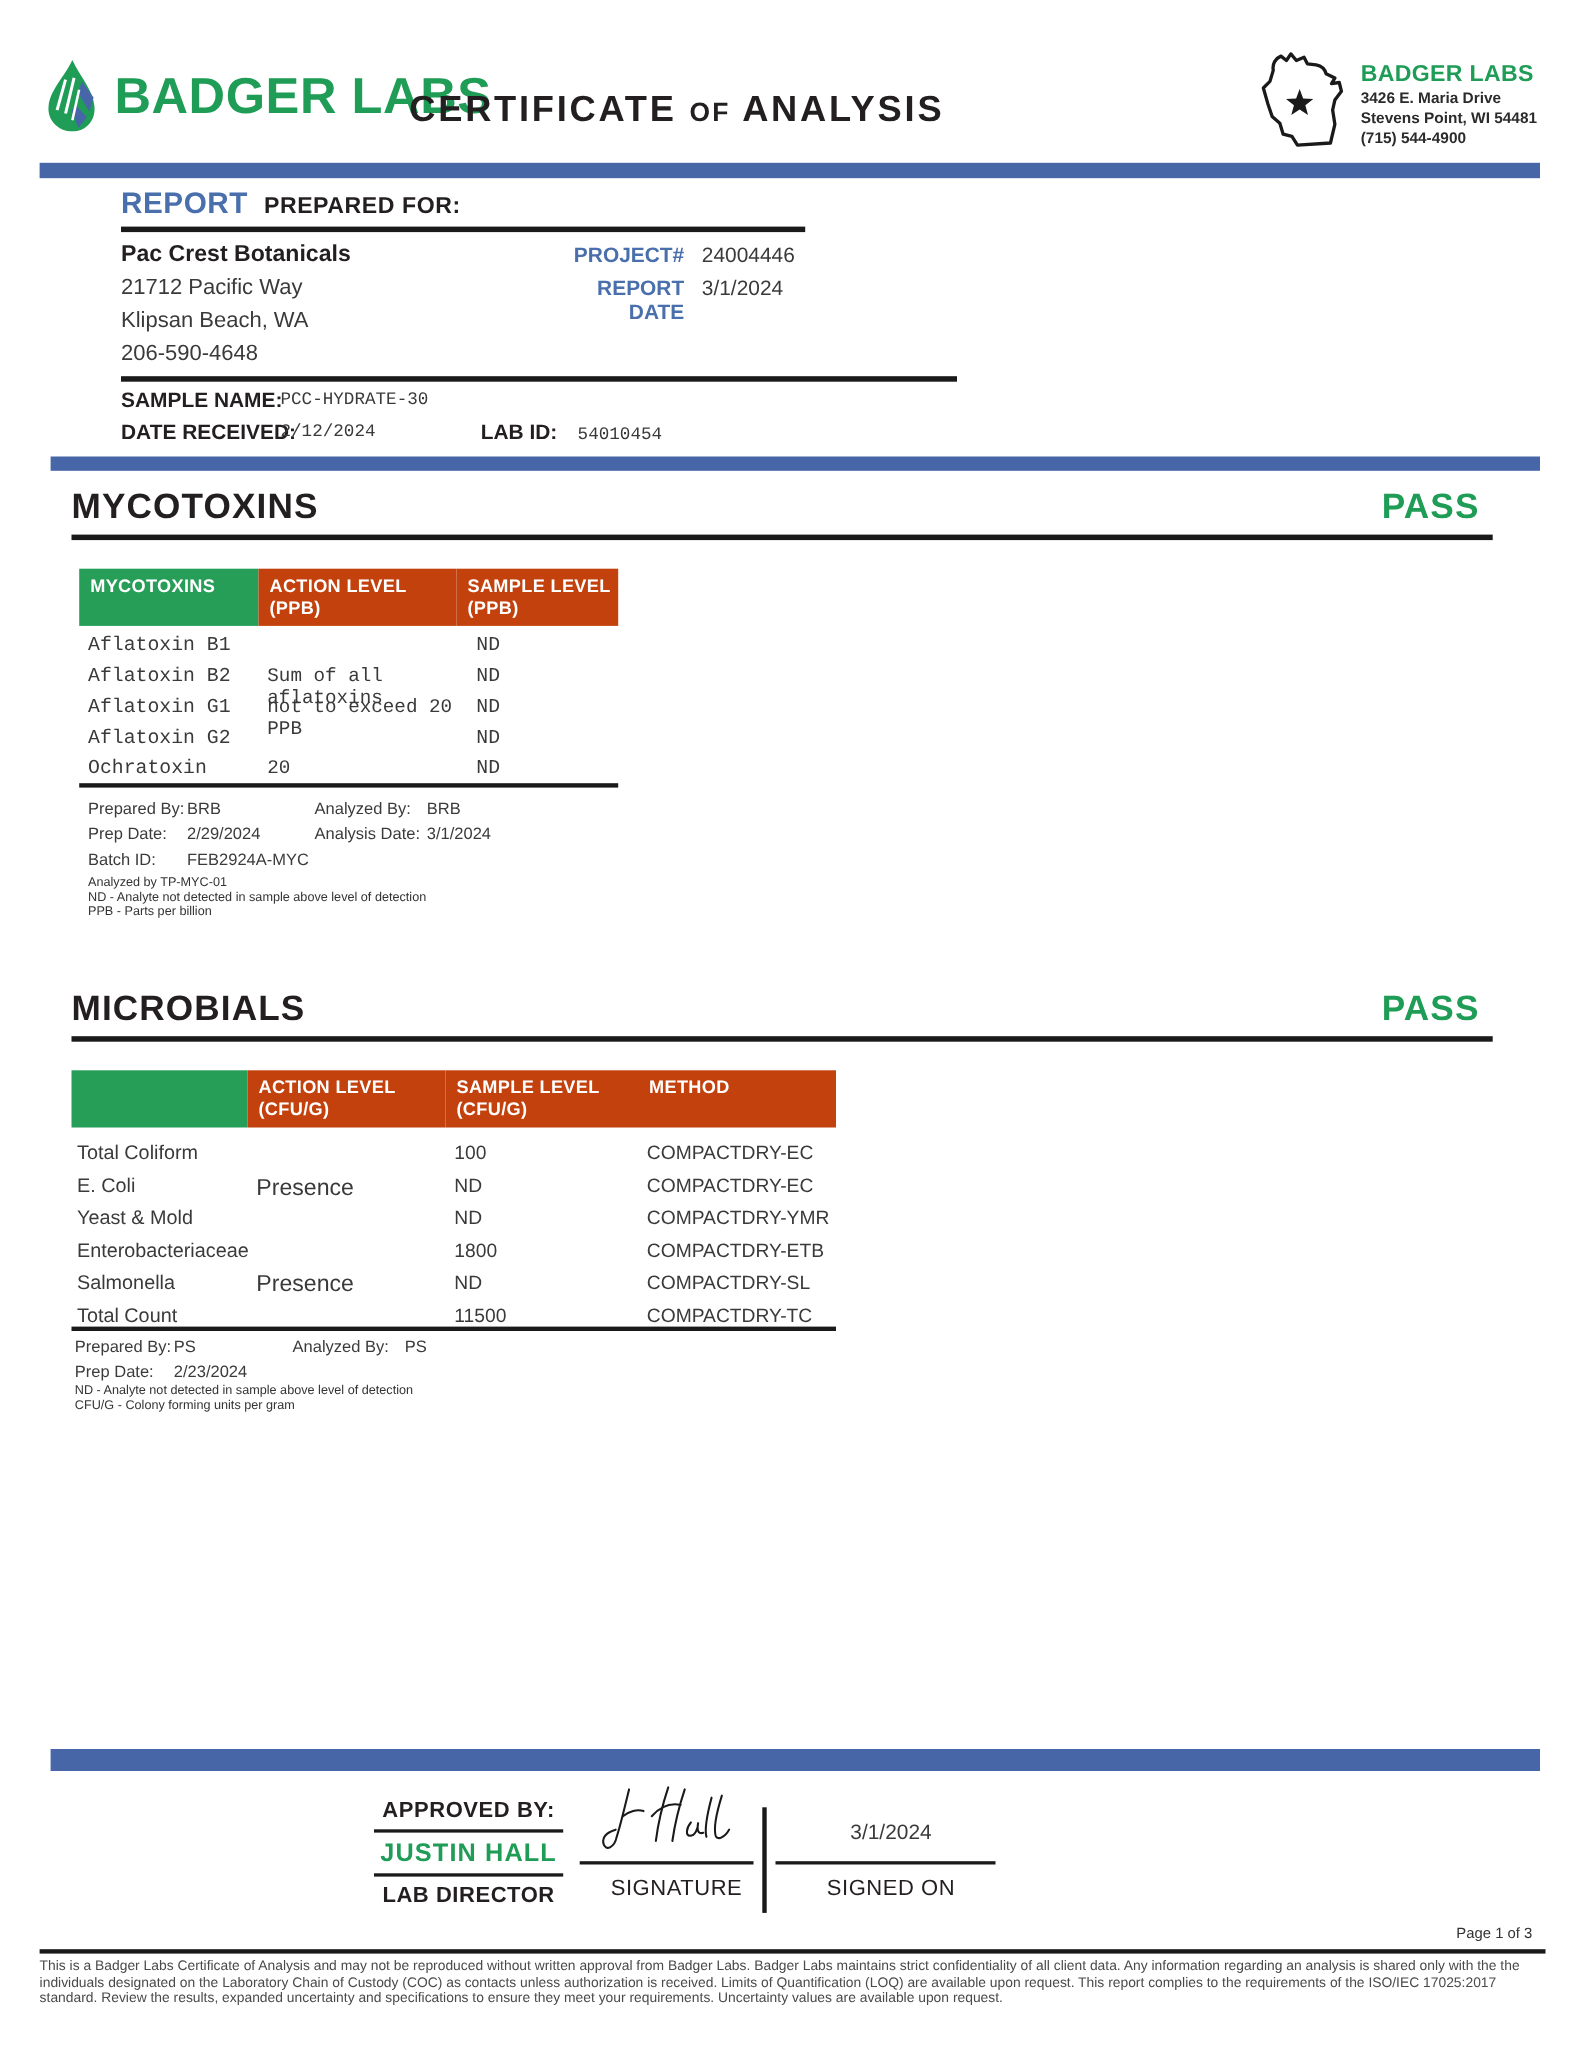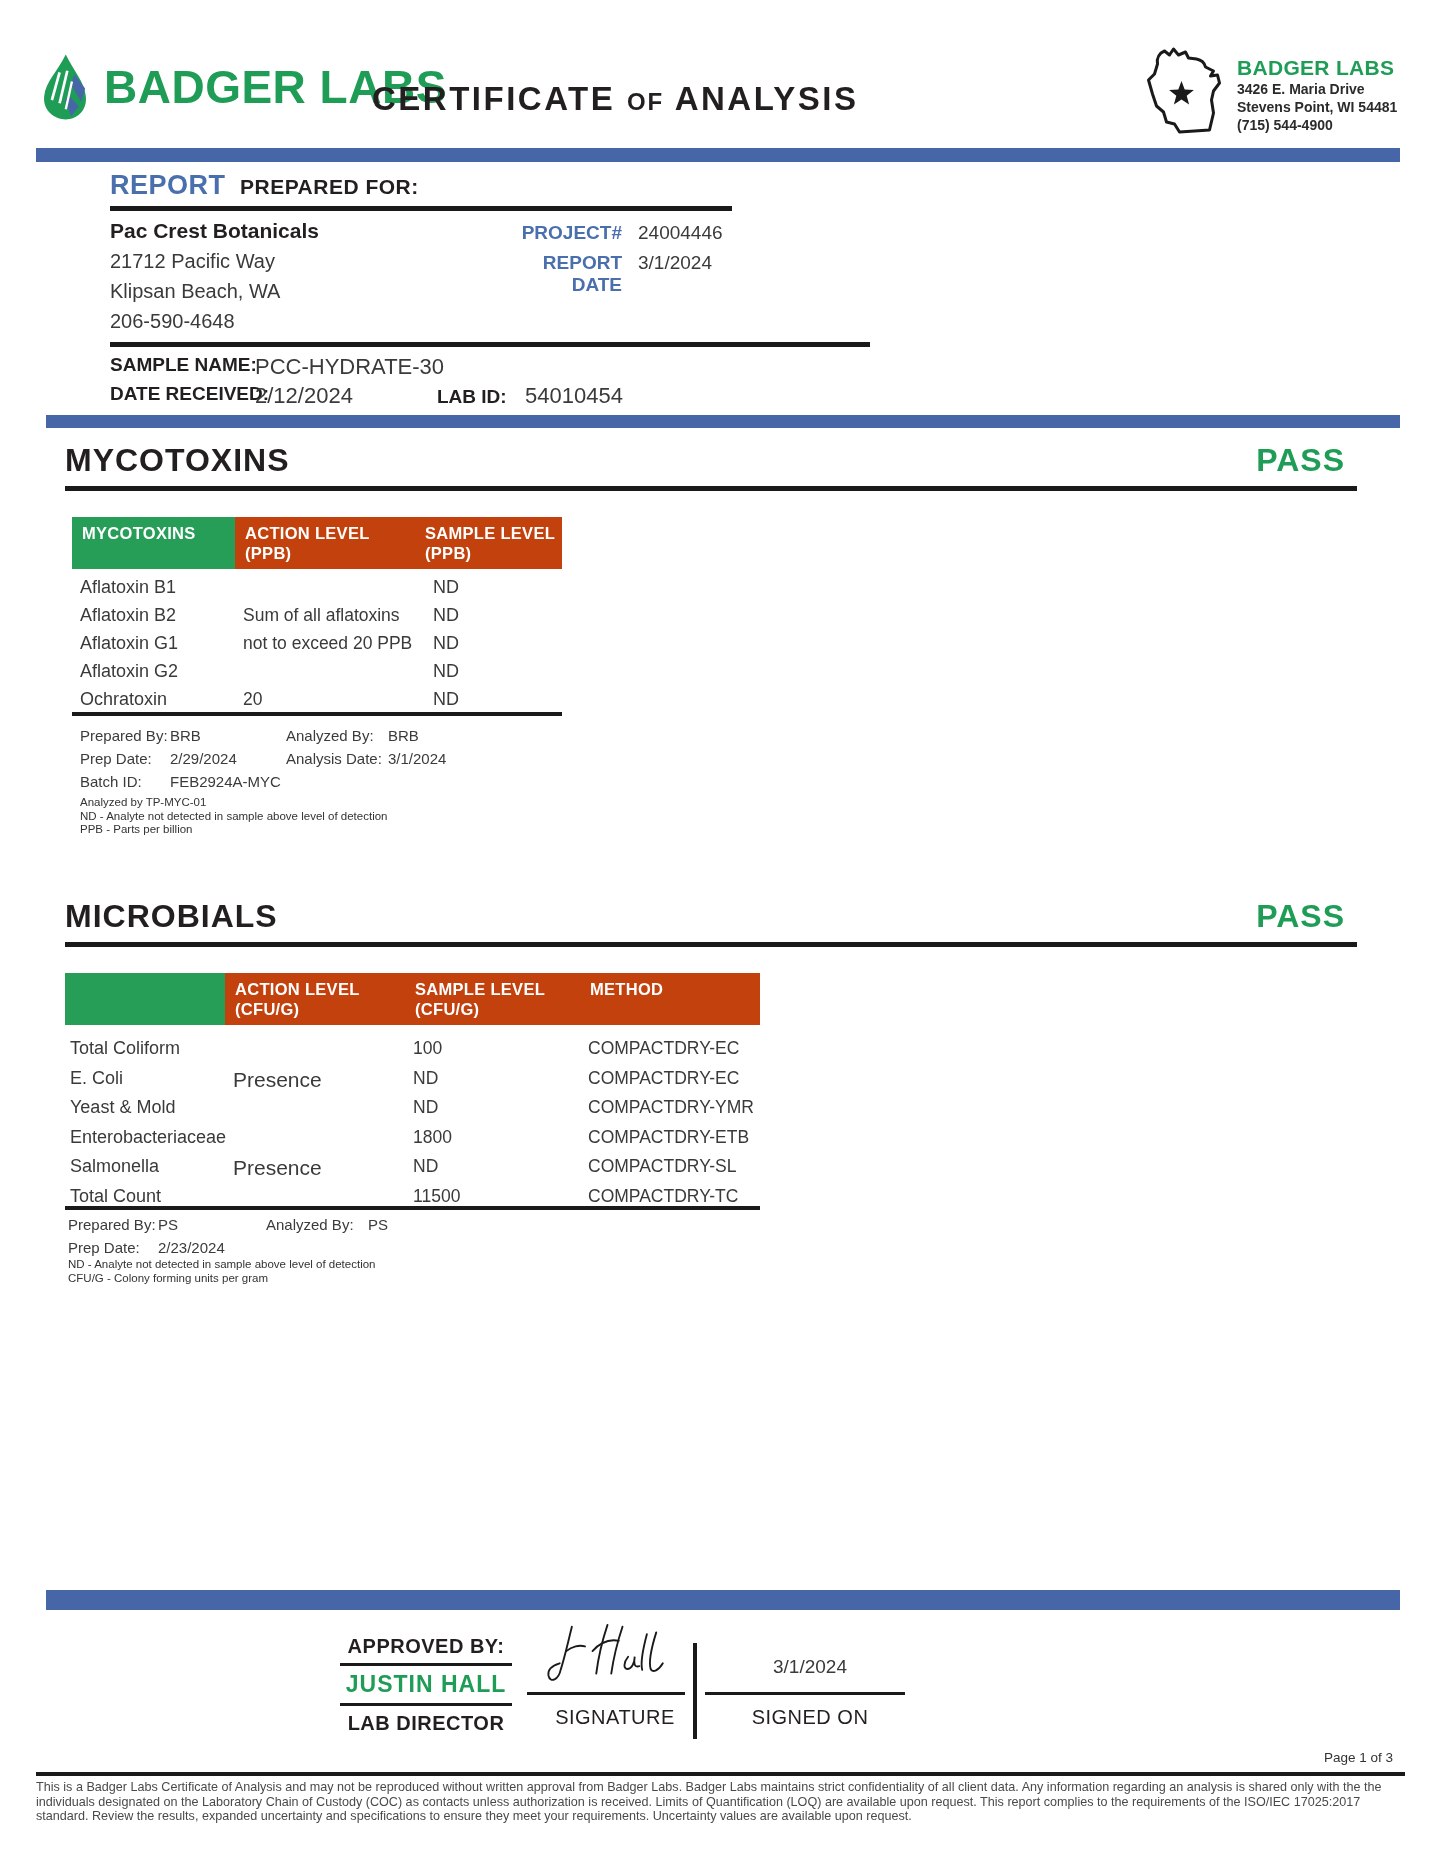--- a/index.html
+++ b/index.html
@@ -29,21 +29,21 @@
   .line2{left:110px;top:342px;width:760px;height:5px;}
   .client{position:absolute;left:110px;top:216px;}
   .client .cname{font-size:21px;font-weight:700;color:#231f20;line-height:30px;}
   .client .cline{font-size:20px;color:#3a3a3a;line-height:30px;}
   .projinfo{position:absolute;left:500px;top:222px;display:grid;grid-template-columns:122px auto;row-gap:8px;}
   .projinfo .plabel{font-size:19px;font-weight:700;color:#4a6fad;text-align:right;}
   .projinfo .pval{font-size:19px;color:#3a3a3a;padding-left:16px;}
   .samplerow{position:absolute;left:110px;white-space:nowrap;}
   .sr1{top:354px;} .sr2{top:383px;}
   .slabel{font-size:19px;font-weight:700;color:#231f20;display:inline-block;}
-  .sval{font-size:22px;color:#3a3a3a;display:inline-block;}
+  .sval{font-size:16px;color:#3a3a3a;display:inline-block;font-family:Liberation Mono, monospace;}
   .sr1 .sval,.sr2 .sval{position:absolute;left:145px;}
   .labid{position:absolute;left:437px;top:383px;white-space:nowrap;}
   .labid .sval{margin-left:14px;}
 
   
   .sec-heading{position:absolute;left:65px;font-size:32px;font-weight:700;color:#231f20;letter-spacing:1px;}
   .sec-pass{position:absolute;right:100px;font-size:32px;font-weight:700;color:#1f9d57;letter-spacing:1px;}
   .sec-rule{position:absolute;left:65px;width:1292px;height:5px;background:#1a1a1a;}
   .h-myco{top:442px;} .pass-myco{top:442px;} .rule-myco{top:486px;}
   .h-micro{top:898px;} .pass-micro{top:898px;} .rule-micro{top:942px;}
@@ -54,21 +54,21 @@
   .cell.green{background:#279e58;}
   .cell.blue{background:#c2410c;}
   .myco-head{left:72px;top:517px;}
   .myco-head .c1{width:163px;} .myco-head .c2{width:180px;} .myco-head .c3{width:147px;}
   .micro-head{left:65px;top:973px;}
   .micro-head .c1{width:160px;} .micro-head .c2{width:180px;} .micro-head .c3{width:175px;} .micro-head .c4{width:180px;}
   .tbody{position:absolute;}
   .myco-body{left:72px;top:577px;width:490px;}
   .micro-body{left:65px;top:1038px;width:695px;}
   .trow{display:flex;align-items:flex-start;}
-  .myco-body .trow{height:28px;}
+  .myco-body .trow{height:28px;font-family:Liberation Mono, monospace;}
   .micro-body .trow{height:29.5px;}
   .trow .a{font-size:18px;color:#3a3a3a;}
   .myco-body .a1{width:171px;padding-left:8px;box-sizing:border-box;}
   .myco-body .a2{width:180px;font-size:17.5px;}
   .myco-body .a3{flex:1;padding-left:10px;box-sizing:border-box;}
   .micro-body .a1{width:168px;padding-left:5px;box-sizing:border-box;}
   .micro-body .a2{width:180px;font-size:21px;}
   .micro-body .a3{width:175px;font-size:17.5px;}
   .micro-body .a4{flex:1;font-size:17.5px;}
   .tline{position:absolute;background:#1a1a1a;height:4px;}

